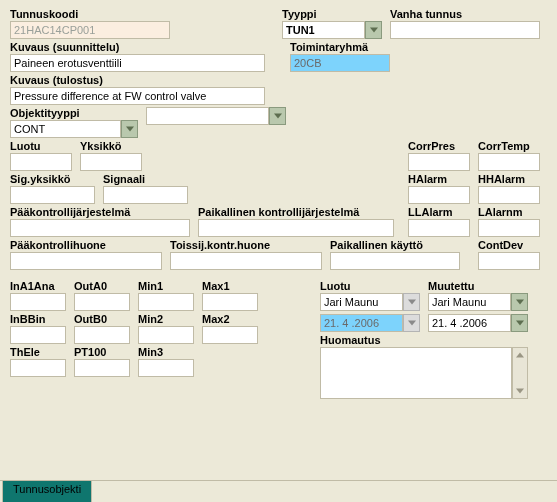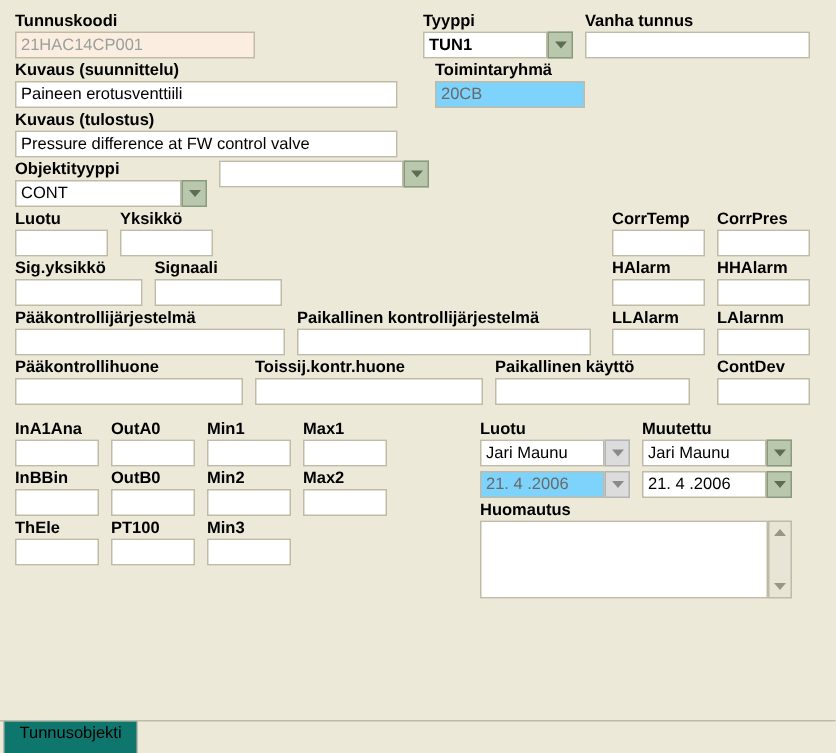--- a/index.html
+++ b/index.html
@@ -138,25 +138,25 @@
   <div class="field" style="width:62px">
     <span class="lbl">Luotu</span>
     <input class="inp" style="">
   </div>
   <div class="field" style="width:62px">
     <span class="lbl">Yksikkö</span>
     <input class="inp" style="">
   </div>
   <div class="spacer"></div>
   <div class="field" style="width:62px">
+    <span class="lbl">CorrPres</span>
+    <input class="inp" style="">
+  </div>
+  <div class="field" style="width:62px">
     <span class="lbl">CorrTemp</span>
-    <input class="inp" style="">
-  </div>
-  <div class="field" style="width:62px">
-    <span class="lbl">CorrPres</span>
     <input class="inp" style="">
   </div>
 </div>
 
 <div class="row">
   <div class="field" style="width:85px">
     <span class="lbl">Sig.yksikkö</span>
     <input class="inp" style="">
   </div>
   <div class="field" style="width:85px">

